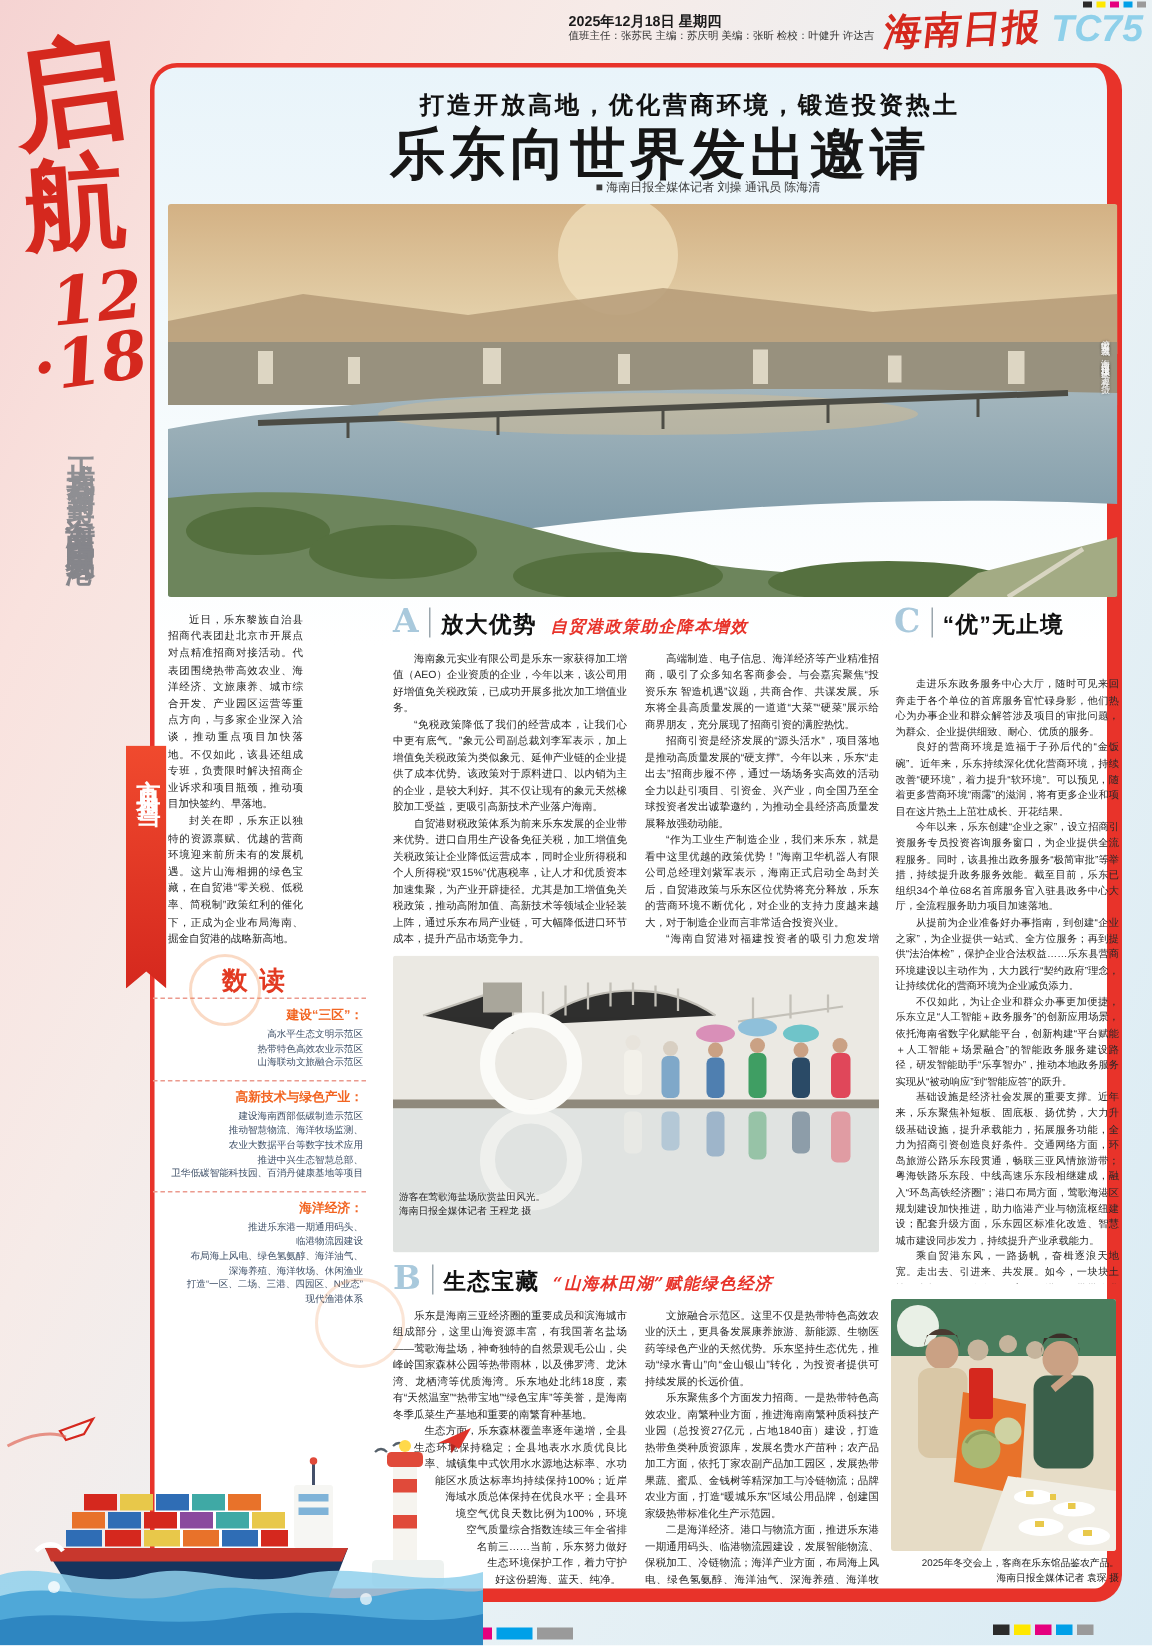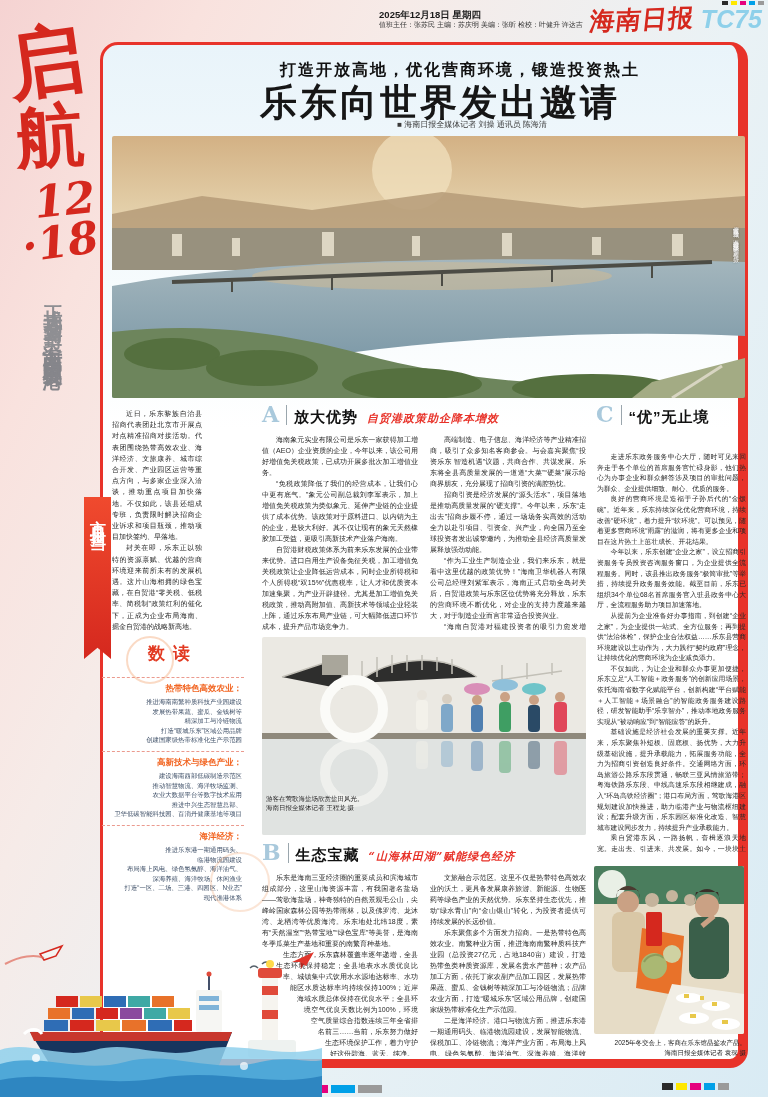--- a/index.html
+++ b/index.html
@@ -54,21 +54,21 @@
   #photo-expo{left:594px;top:866px;width:150px;height:168px;}
   #expo-caption{position:absolute;left:560px;top:1038px;width:186px;text-align:right;font-size:6.5px;color:#222;line-height:1.55;z-index:2;}
   
   #intro{position:absolute;left:112px;top:408px;width:90px;height:250px;font-size:7px;line-height:11.2px;
     text-align:justify;color:#262626;overflow:hidden;z-index:2;}
   #intro p{margin:0;text-indent:2em;}
   #shudu{position:absolute;left:102px;top:642px;width:142px;z-index:2;}
   .shudu-circle{position:absolute;border:2px solid rgba(240,150,90,.35);border-radius:50%;}
   #sc1{left:24px;top:-6px;width:44px;height:44px;}
   #sc2{left:108px;top:210px;width:56px;height:56px;border-color:rgba(240,150,90,.25);}
-  #shudu-title{text-align:center;font-size:17px;font-weight:900;color:#e23a22;letter-spacing:8px;margin-bottom:12px;}
+  #shudu-title{text-align:center;font-size:17px;font-weight:900;color:#e23a22;letter-spacing:8px;margin-bottom:0;}
   .shudu-group{border-top:1px dashed #eb9a8e;padding:5px 2px 6px 0;text-align:right;}
   .shudu-head{font-size:8.5px;font-weight:700;color:#f26522;margin-bottom:2px;}
   .shudu-line{font-size:6.4px;line-height:9.6px;color:#3f5068;}
   
   .sec-head{position:absolute;display:flex;align-items:baseline;z-index:2;}
   .sec-letter{font-family:"DejaVu Serif",serif;font-size:22px;font-weight:700;color:#a9c9dc;line-height:1;}
   .sec-div{width:1px;height:20px;background:#9aa6ad;margin:0 7px;align-self:center;}
   .sec-title{font-size:15px;font-weight:900;color:#111;letter-spacing:1px;}
   .sec-sub{font-family:"DejaVu Serif",serif;font-style:italic;font-size:11px;font-weight:700;color:#e8332a;margin-left:9px;letter-spacing:1px;}
   #sec-a-head{left:262px;top:403px;}
@@ -179,26 +179,24 @@
 <div id="intro">
   <p>近日，乐东黎族自治县招商代表团赴北京市开展点对点精准招商对接活动。代表团围绕热带高效农业、海洋经济、文旅康养、城市综合开发、产业园区运营等重点方向，与多家企业深入洽谈，推动重点项目加快落地。不仅如此，该县还组成专班，负责限时解决招商企业诉求和项目瓶颈，推动项目加快签约、早落地。</p>
   <p>封关在即，乐东正以独特的资源禀赋、优越的营商环境迎来前所未有的发展机遇。这片山海相拥的绿色宝藏，在自贸港“零关税、低税率、简税制”政策红利的催化下，正成为企业布局海南、掘金自贸港的战略新高地。</p>
 </div>
 
 <div id="shudu">
   <span class="shudu-circle" id="sc1"></span>
   <span class="shudu-circle" id="sc2"></span>
   <div id="shudu-title">数读</div>
   <div class="shudu-group">
-    <div class="shudu-head">热带特色高效农业：</div>
-    <div class="shudu-line">推进海南南繁种质科技产业园建设</div>
-    <div class="shudu-line">发展热带果蔬、蜜瓜、金钱树等</div>
-    <div class="shudu-line">精深加工与冷链物流</div>
-    <div class="shudu-line">打造“暖城乐东”区域公用品牌</div>
-    <div class="shudu-line">创建国家级热带标准化生产示范园</div>
+    <div class="shudu-head">建设“三区”：</div>
+    <div class="shudu-line">高水平生态文明示范区</div>
+    <div class="shudu-line">热带特色高效农业示范区</div>
+    <div class="shudu-line">山海联动文旅融合示范区</div>
   </div>
   <div class="shudu-group">
     <div class="shudu-head">高新技术与绿色产业：</div>
     <div class="shudu-line">建设海南西部低碳制造示范区</div>
     <div class="shudu-line">推动智慧物流、海洋牧场监测、</div>
     <div class="shudu-line">农业大数据平台等数字技术应用</div>
     <div class="shudu-line">推进中兴生态智慧总部、</div>
     <div class="shudu-line">卫华低碳智能科技园、百消丹健康基地等项目</div>
   </div>
   <div class="shudu-group">

